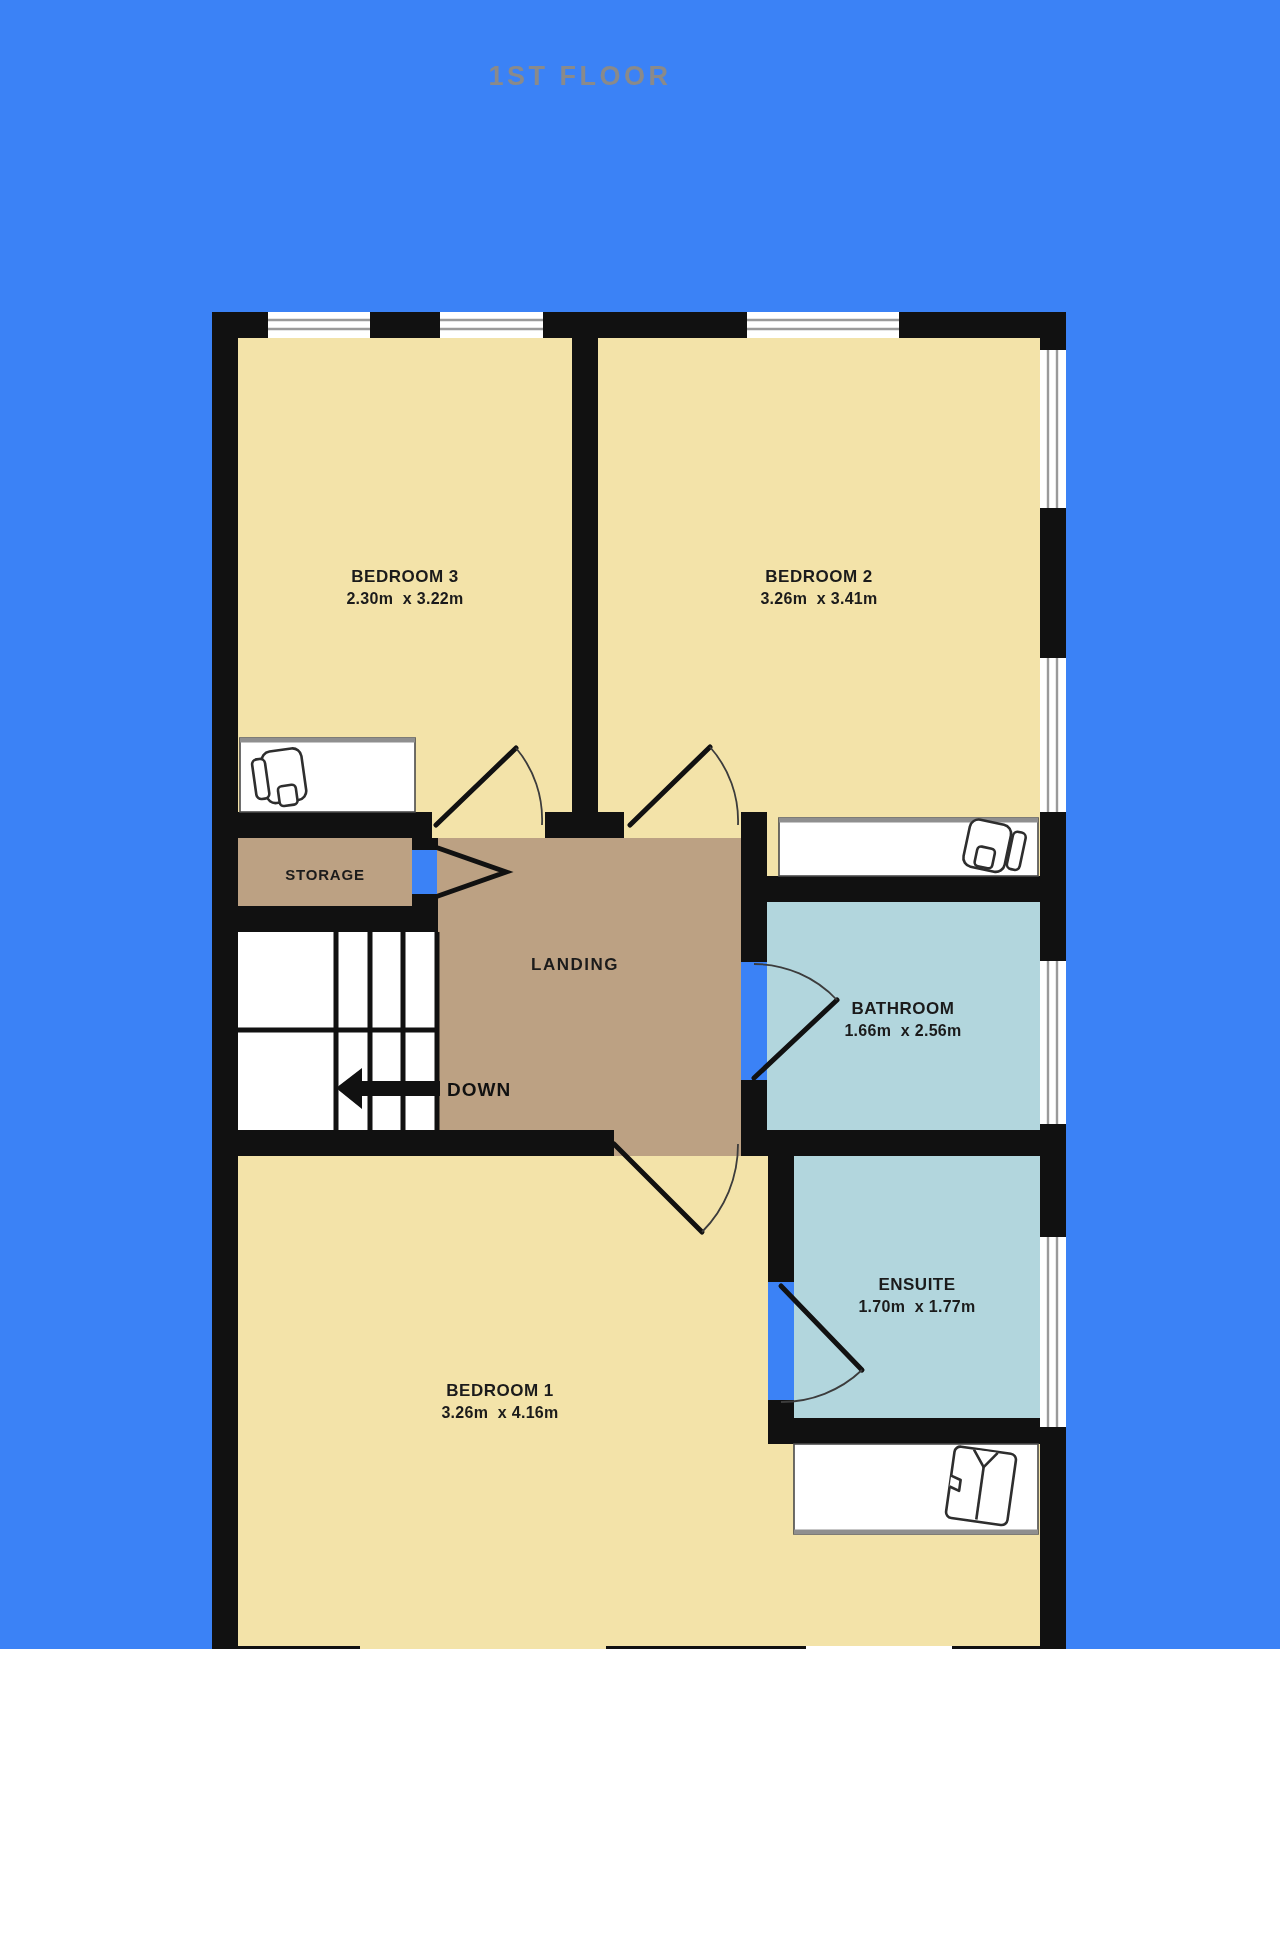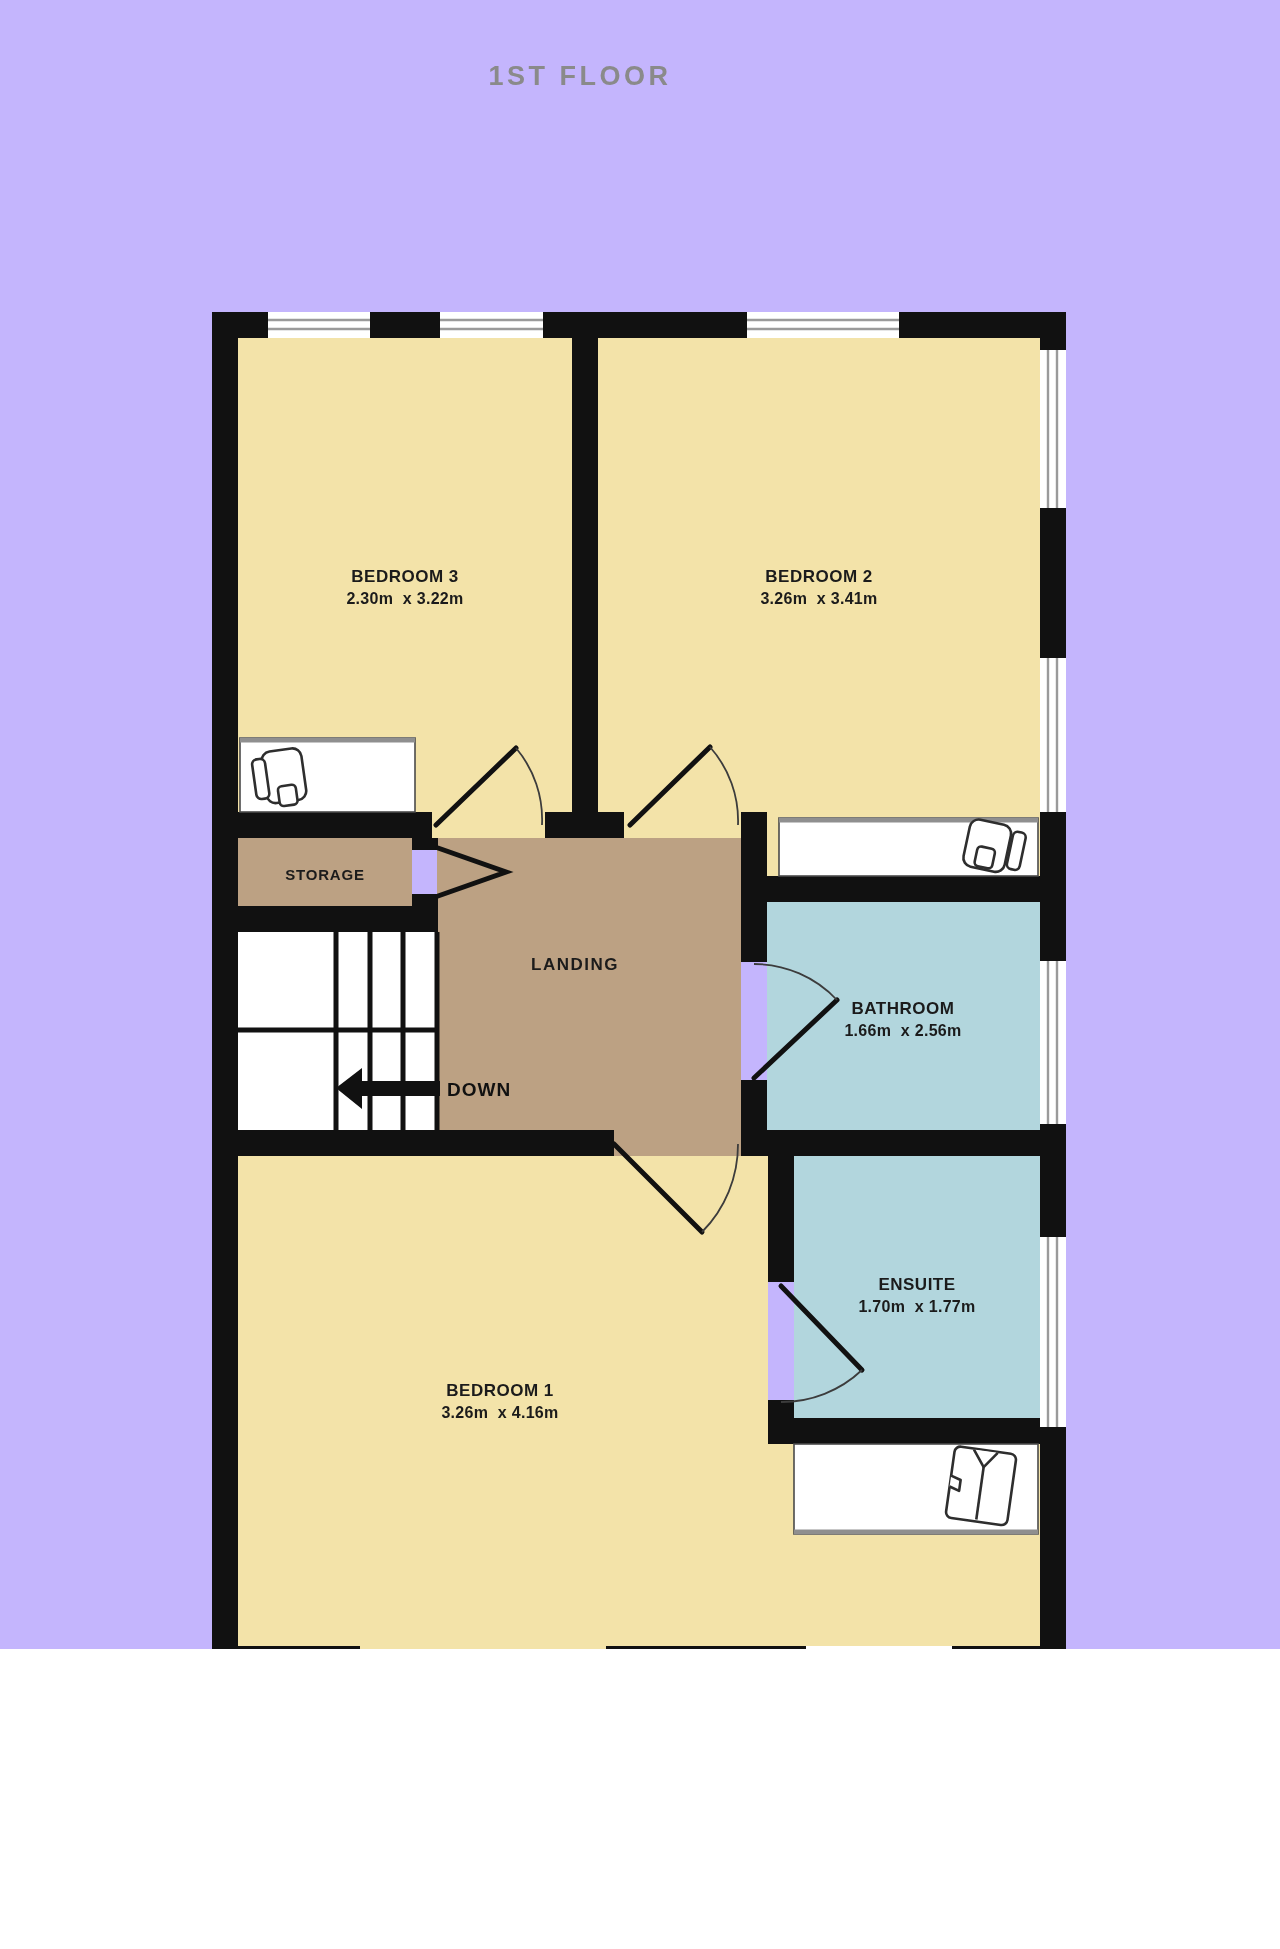--- a/index.html
+++ b/index.html
@@ -1,16 +1,16 @@
 <!DOCTYPE html>
 <html><head>
 <meta charset="utf-8">
 <style>
   html,body{margin:0;padding:0;background:#ffffff;}
-  .page{width:1280px;height:1649px;background:#c4b5fd;position:relative;margin:0 auto;}
+  .page{width:1280px;height:1649px;background:#3b82f6;position:relative;margin:0 auto;}
   svg{display:block;font-family:"Liberation Sans", sans-serif;}
   .lbl{fill:#1b1b1b;font-weight:bold;font-size:17px;letter-spacing:.5px;text-anchor:middle;}
   .dim{fill:#1b1b1b;font-weight:bold;font-size:16px;letter-spacing:.3px;text-anchor:middle;}
   .lbl-small{fill:#1b1b1b;font-weight:bold;font-size:15px;letter-spacing:.8px;text-anchor:middle;}
   .lbl-landing{fill:#1b1b1b;font-weight:bold;font-size:17px;letter-spacing:1.5px;text-anchor:middle;}
   .lbl-down{fill:#111;font-weight:bold;font-size:19px;letter-spacing:1px;text-anchor:start;}
   .title{font-weight:bold;font-size:27px;letter-spacing:3.5px;text-anchor:middle;}
   .win{fill:#ffffff;}
   .winline{stroke-width:2.4;fill:none;}
   .stair{stroke:#111;stroke-width:5;fill:none;}

